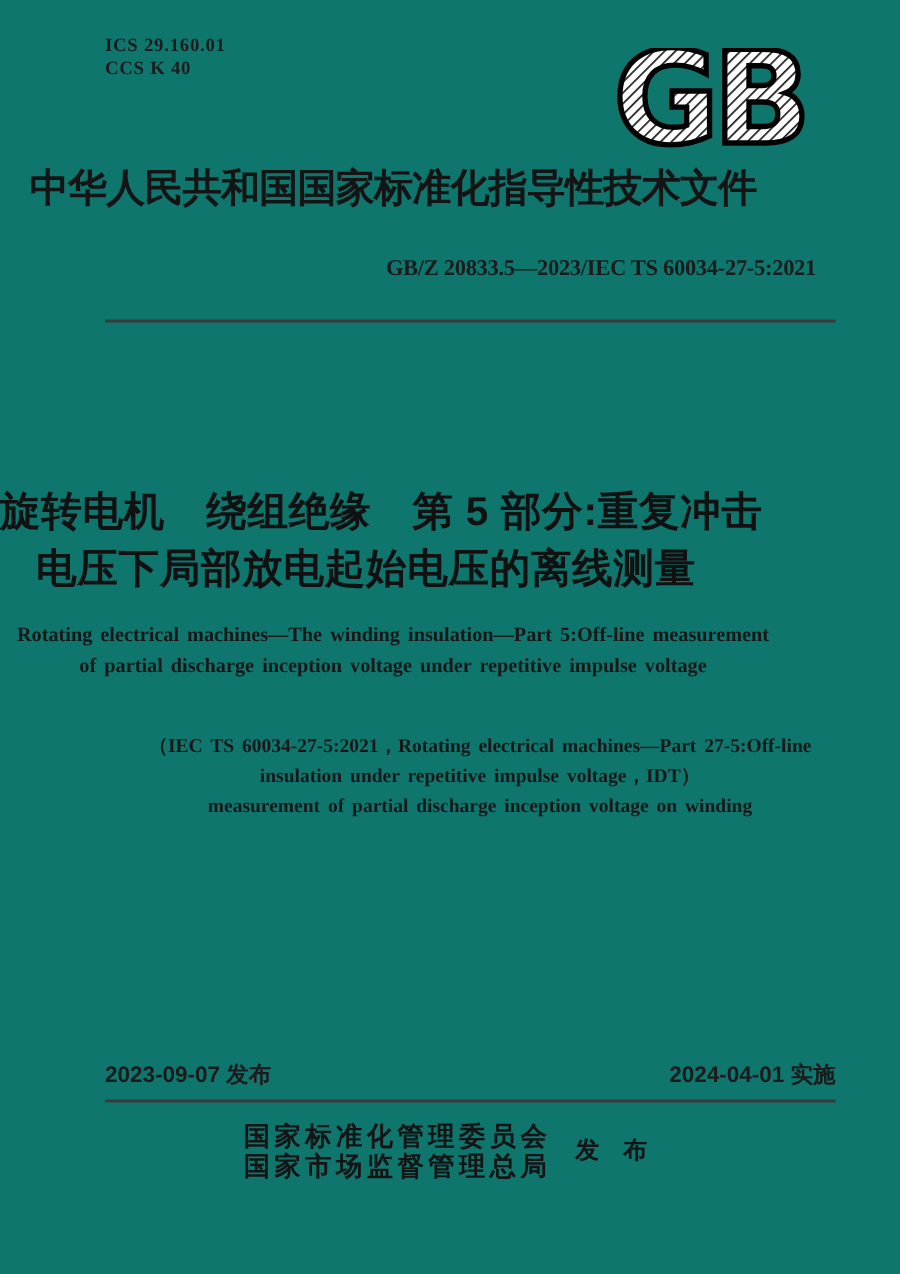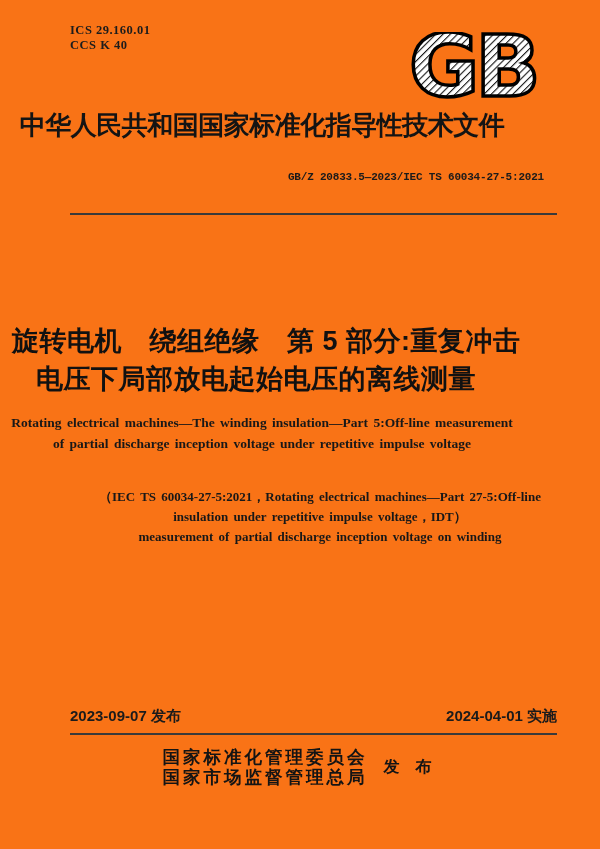--- a/index.html
+++ b/index.html
@@ -1,19 +1,19 @@
 <!DOCTYPE html>
 <html><head>
 <meta charset="utf-8">
 <style>
   html,body{margin:0;padding:0;background:#ffffff;}
   .page{
     position:relative;
     width:600px;height:849px;
-    background:#f97316;
+    background:#0f766e;
     overflow:hidden;
     font-family:"Liberation Serif","DejaVu Serif",serif;
     color:#1a1a1a;
   }
   
   .ics-block{
     position:absolute;left:70px;top:23px;
     font-family:"Liberation Serif","DejaVu Serif",serif;
     font-weight:bold;font-size:12.5px;line-height:15px;
     letter-spacing:0.5px;color:#1c1c1c;
@@ -24,34 +24,34 @@
   .doc-category{
     position:absolute;left:0;top:108px;width:524px;
     text-align:center;
     font-family:"Liberation Serif","DejaVu Serif",serif;
     font-weight:bold;font-size:26px;letter-spacing:-0.5px;
     color:#141414;white-space:nowrap;
   }
   
   .std-number{
     position:absolute;right:56px;top:171px;
-    font-family:Liberation Mono, monospace;
-    font-weight:bold;font-size:11px;letter-spacing:-0.2px;
+    font-family:Liberation Serif, serif;
+    font-weight:bold;font-size:15px;letter-spacing:-0.2px;
     color:#1b1b1b;white-space:nowrap;
   }
   .rule{position:absolute;left:70px;width:487px;height:2px;background:#3a3a3a;}
   .rule-top{top:213px;}
   .rule-dates{top:733px;}
   
   .main-title{
     position:absolute;left:0;top:322px;width:488px;
     text-align:center;
     font-family:"Liberation Sans","DejaVu Sans",sans-serif;
     font-weight:bold;font-size:27px;line-height:38px;
-    letter-spacing:0.5px;color:#111;white-space:nowrap;padding-left:12px;
+    letter-spacing:0.5px;color:#111;white-space:nowrap;
   }
   
   .en-title{
     position:absolute;left:0;top:412px;width:524px;
     text-align:center;
     font-family:"Liberation Serif","DejaVu Serif",serif;
     font-weight:bold;font-size:13.5px;line-height:21px;
     word-spacing:2px;color:#181818;white-space:nowrap;
   }
   

